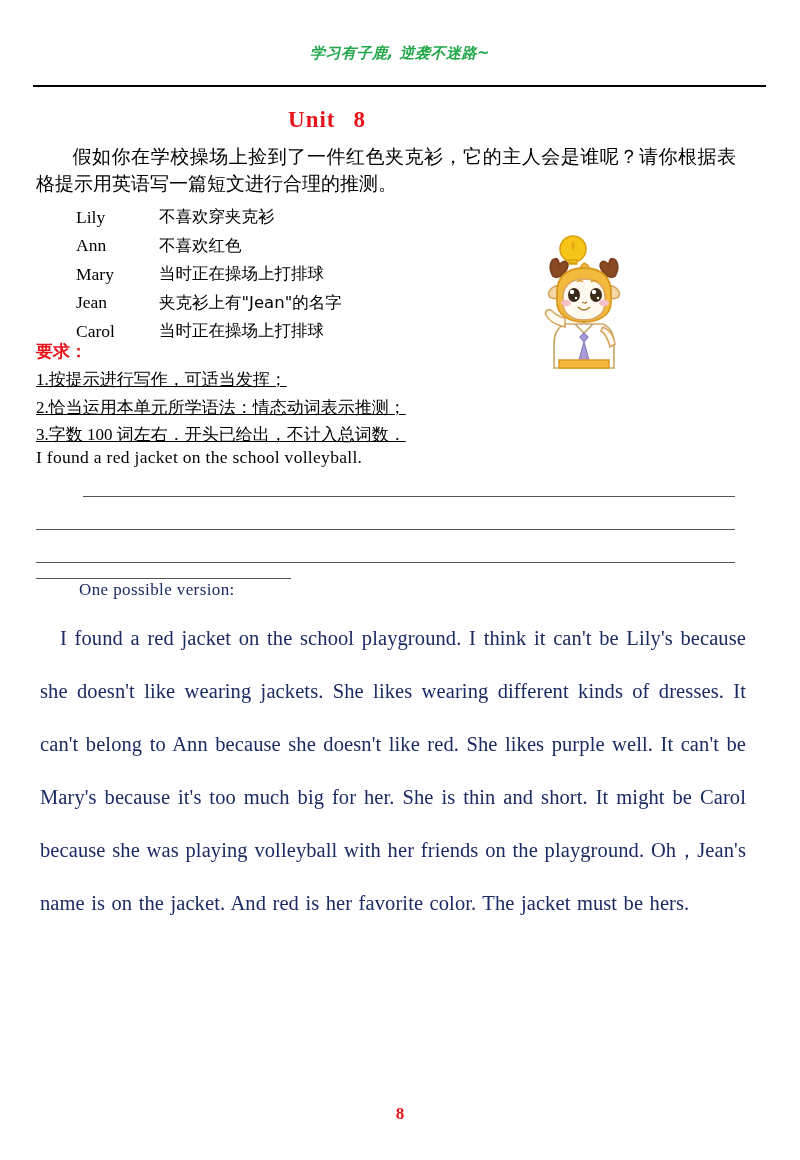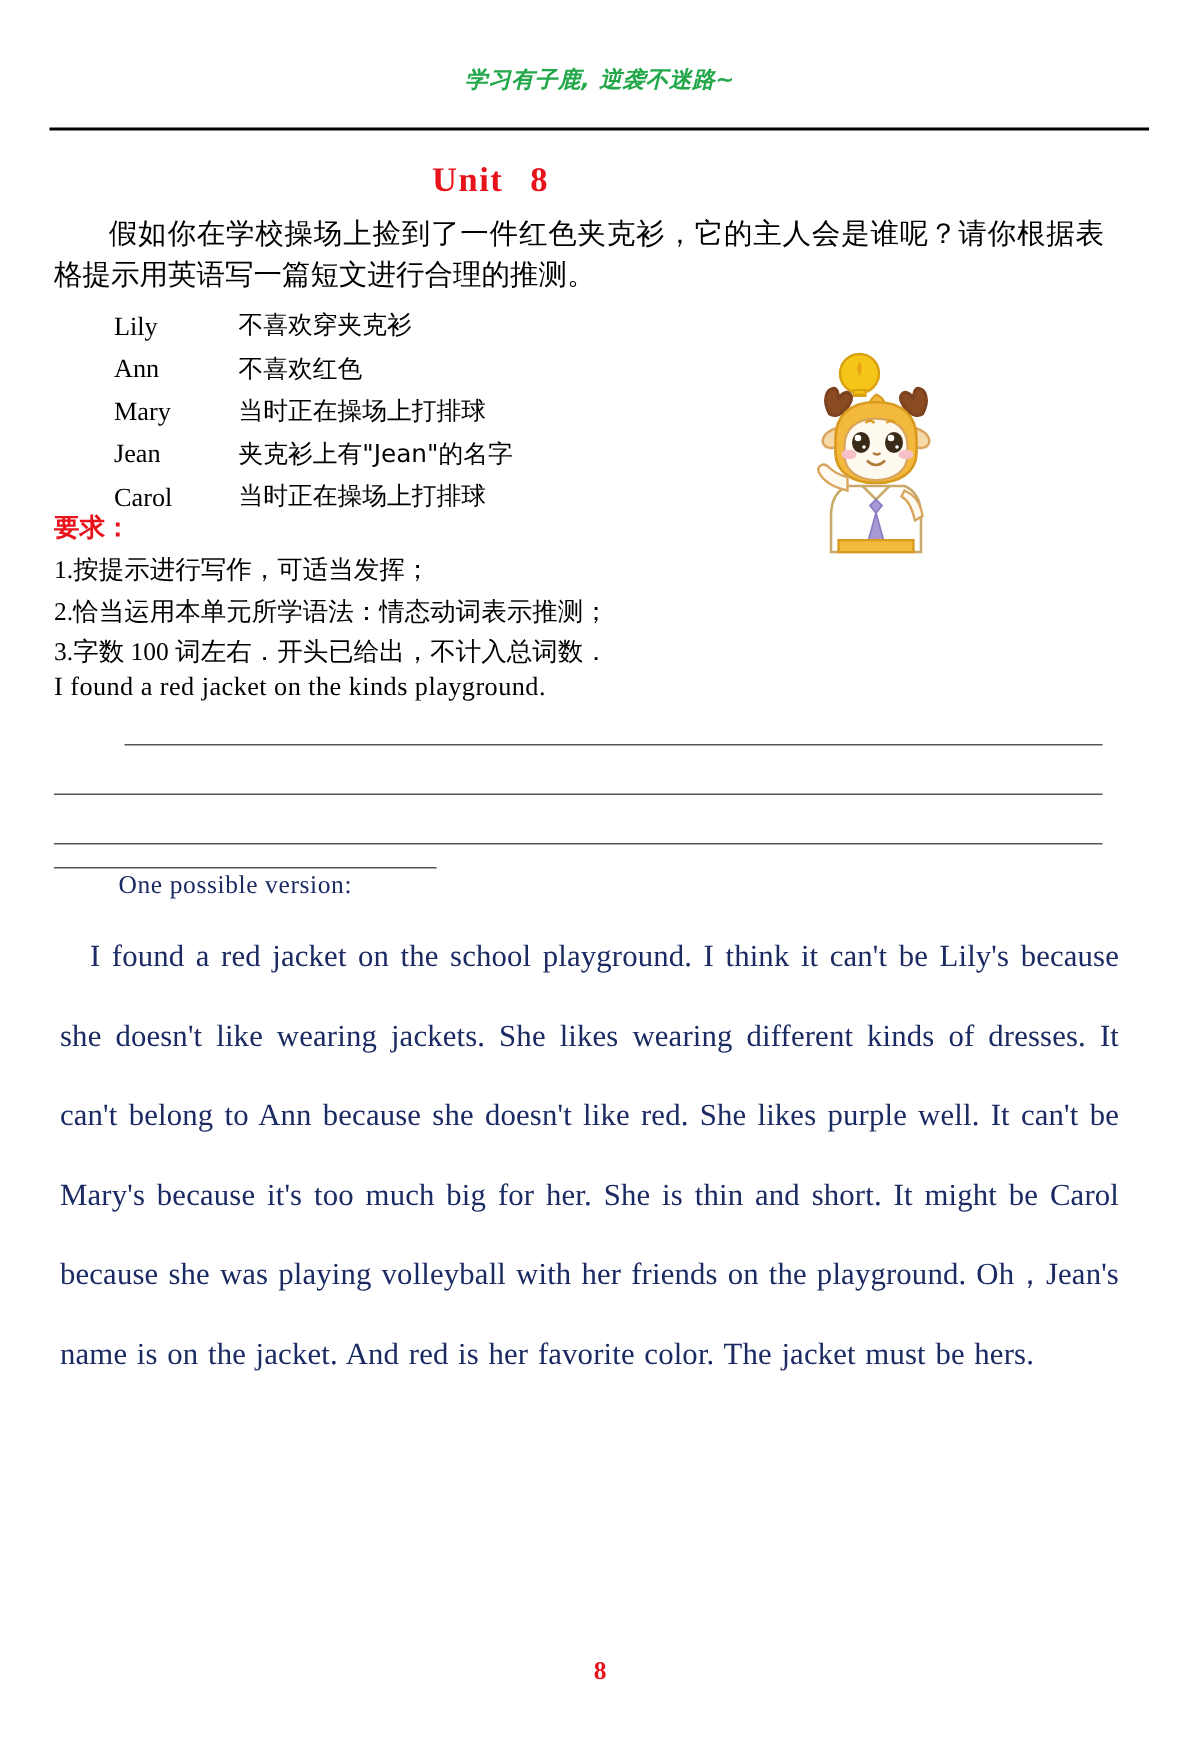--- a/index.html
+++ b/index.html
@@ -104,20 +104,21 @@
   }
   .req-list {
     position: absolute;
     left: 36px; top: 366px;
     width: 560px;
   }
   .req-item {
     font-size: 17px;
     line-height: 27.5px;
     white-space: nowrap;
+    text-decoration: underline;
   }
   .start-sentence {
     position: absolute;
     left: 36px; top: 447px;
     font-size: 17.5px;
     letter-spacing: 0.3px;
   }
 
   
   .blank-line {
@@ -262,21 +263,21 @@
       <path d="M34 128 h50 v8 h-50 z" fill="#f2b93c" stroke="#d99a20" stroke-width="1.5"></path>
     </svg>
   </div>
 
   <div class="req-title">要求：</div>
   <div class="req-list">
     <div class="req-item">1.按提示进行写作，可适当发挥；</div>
     <div class="req-item">2.恰当运用本单元所学语法：情态动词表示推测；</div>
     <div class="req-item">3.字数 100 词左右．开头已给出，不计入总词数．</div>
   </div>
-  <div class="start-sentence">I found  a red jacket on the  kinds  playground.</div>
+  <div class="start-sentence">I found  a red jacket on the  school  volleyball.</div>
 
   <div class="blank-line bl-1"></div>
   <div class="blank-line bl-2"></div>
   <div class="blank-line bl-3"></div>
   <div class="blank-line bl-4"></div>
 
   <div class="answer-label">One possible  version:</div>
   <div class="essay"><span class="indent"></span><span>I found a red jacket on the school playground. I think it can't be Lily's because she doesn't like wearing jackets. She likes wearing different kinds of dresses. It can't belong to Ann because she doesn't like red. She likes purple well. It can't be Mary's because it's too  much big for her. She is thin and short. It might be Carol because she was playing volleyball with her friends on the playground. Oh，Jean's name is on the jacket. And red is her favorite color. The jacket must be hers.</span></div>
 
   <div class="page-number">8</div>

